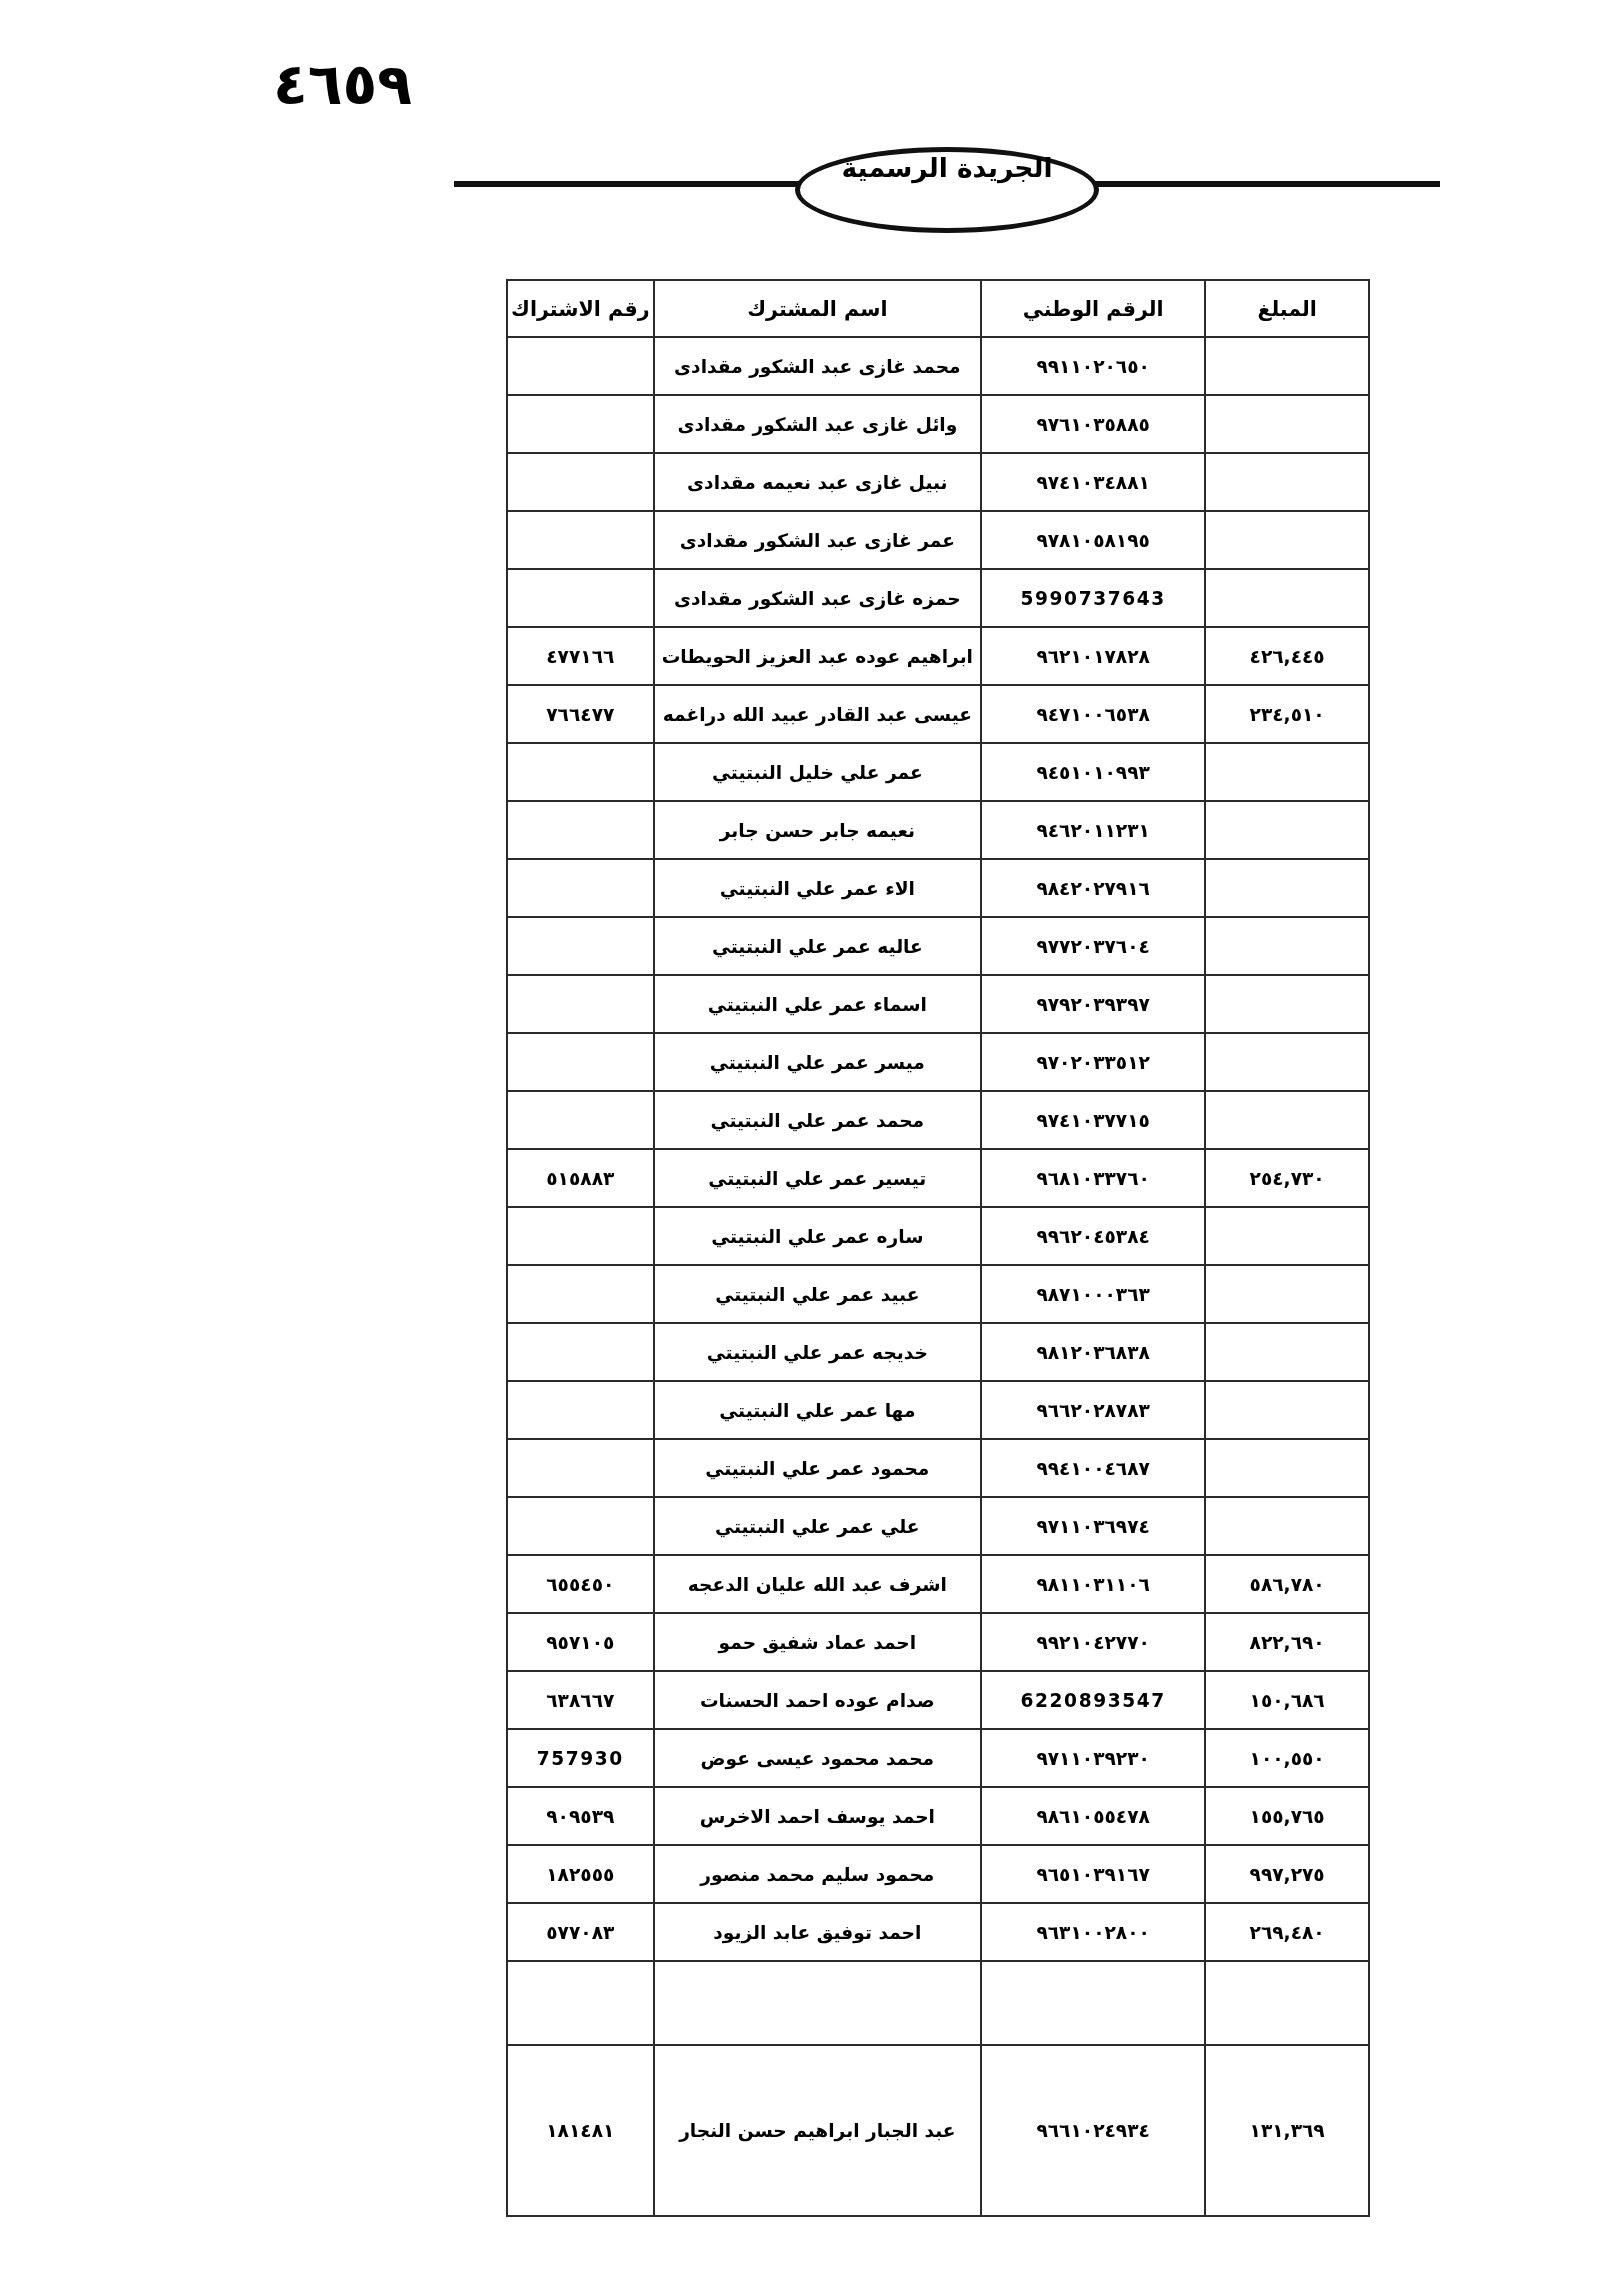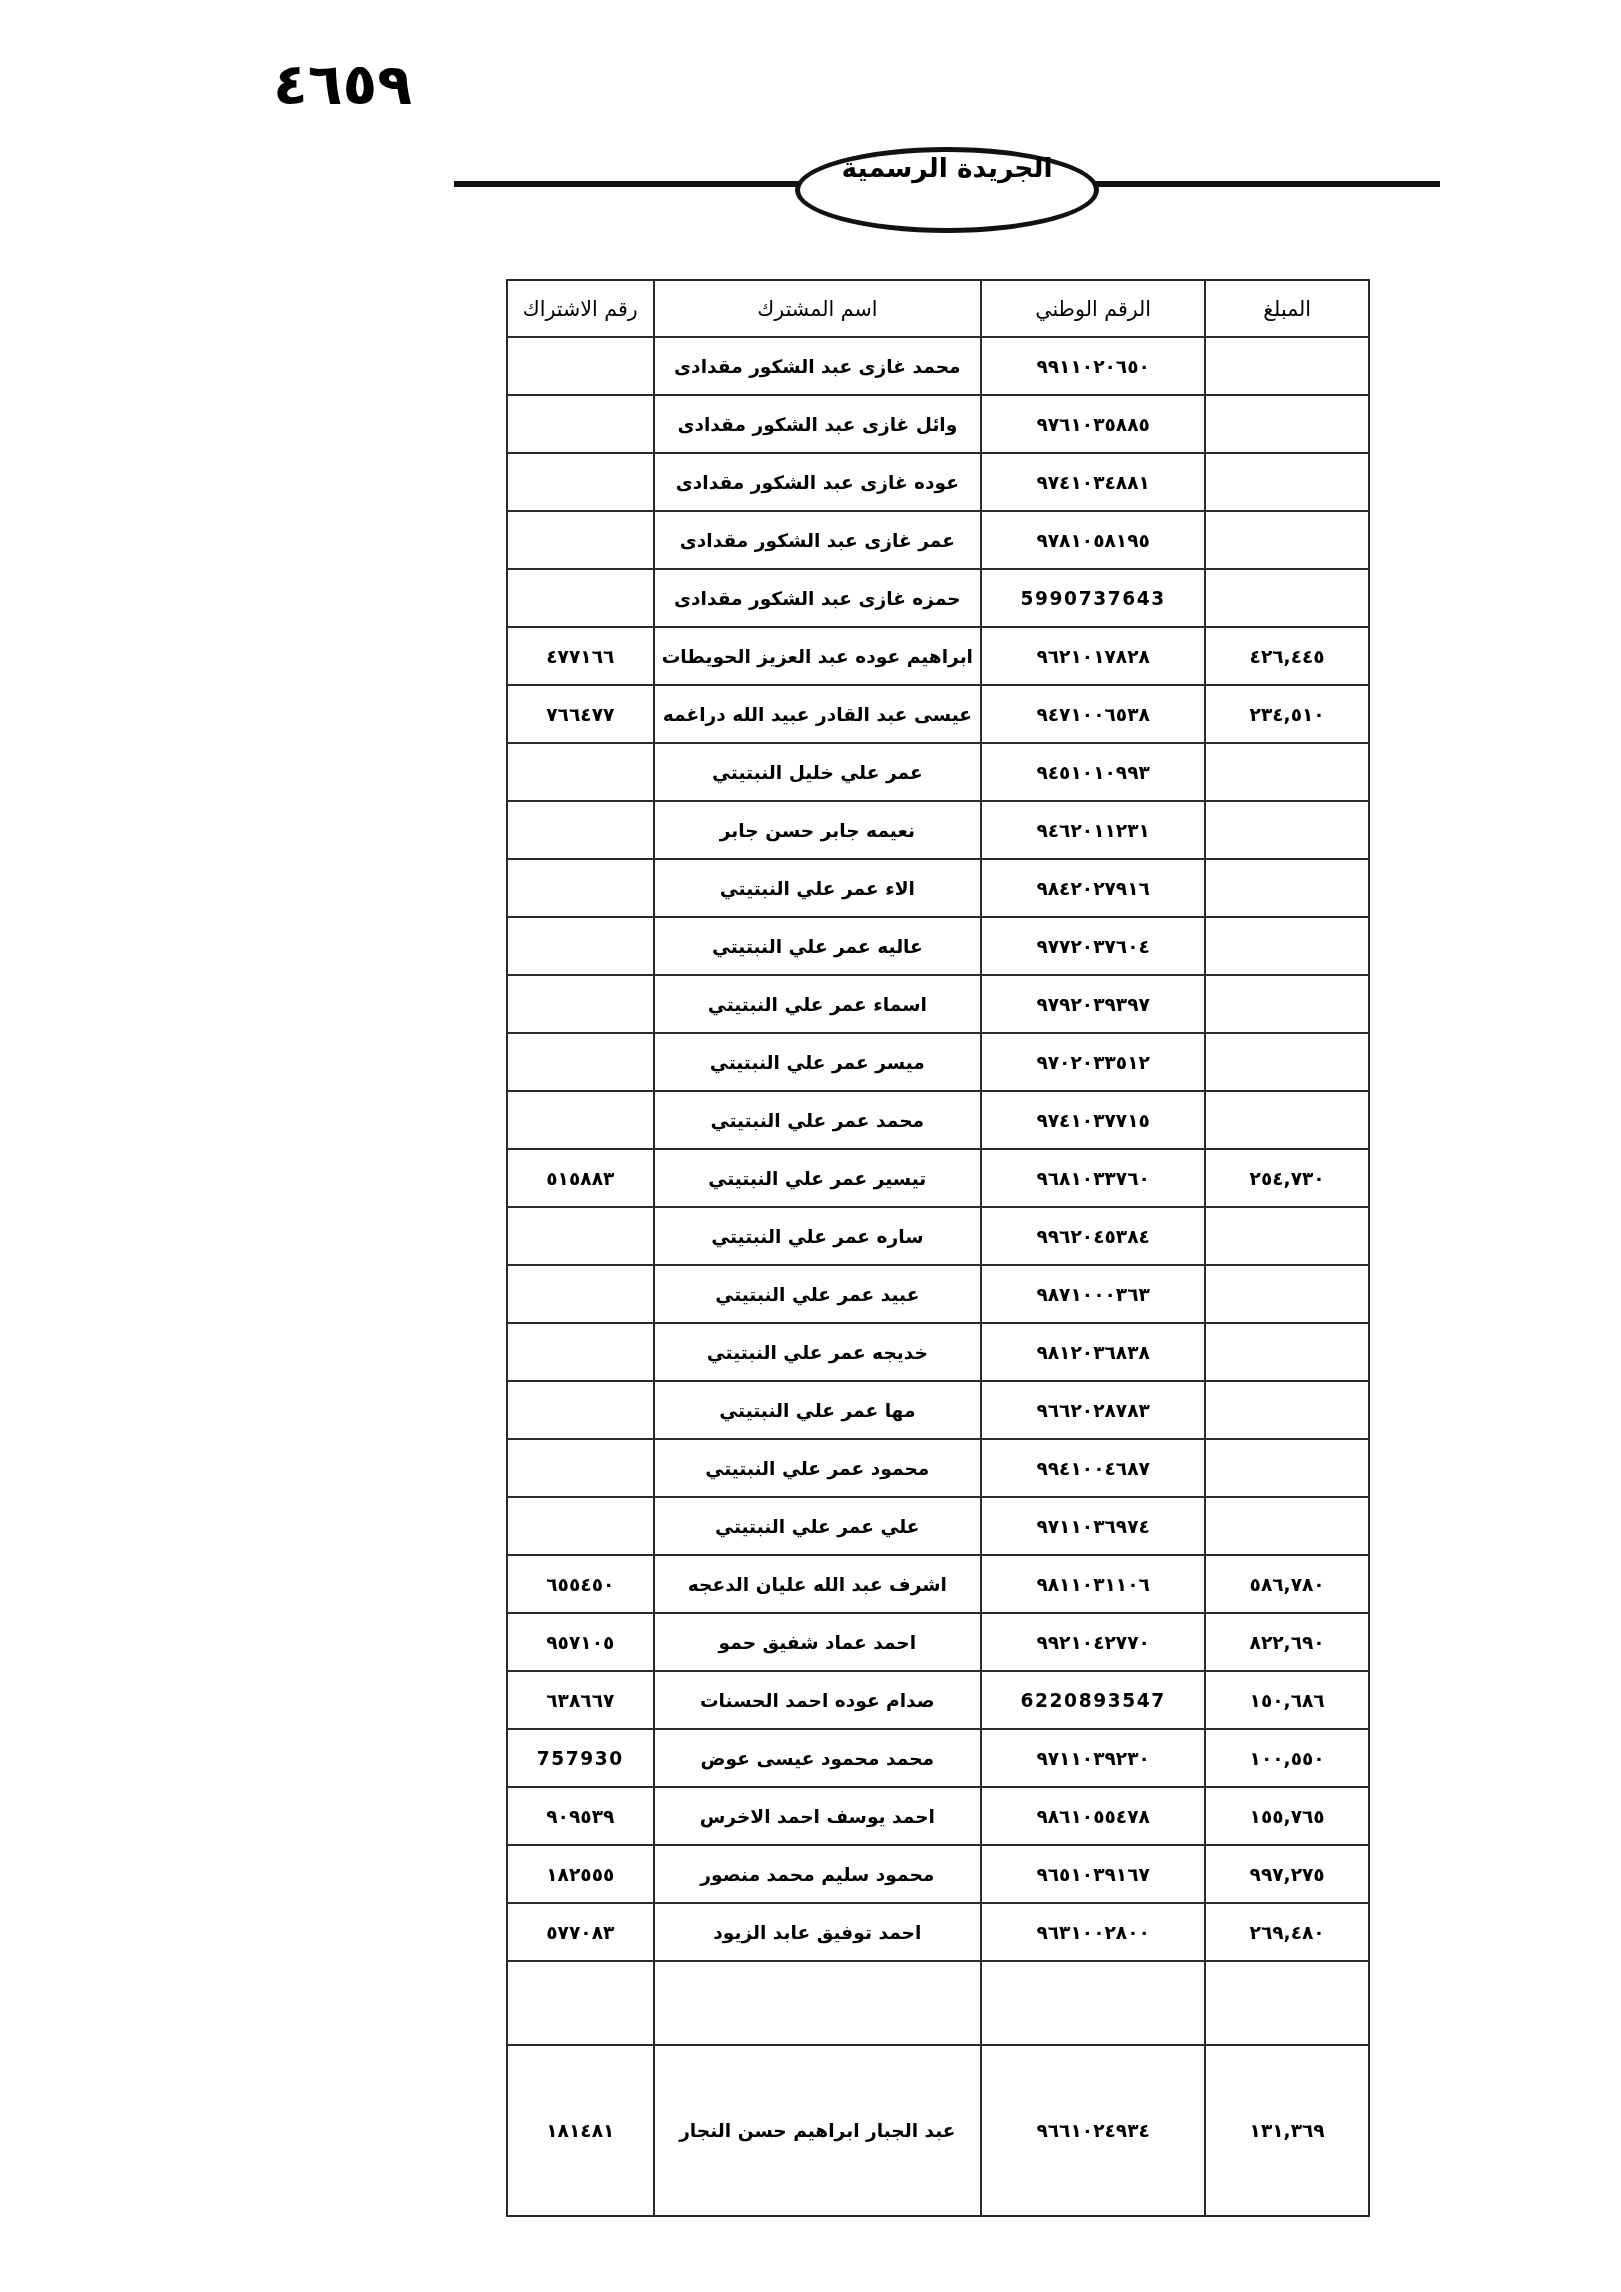--- a/index.html
+++ b/index.html
@@ -91,21 +91,21 @@
     border: 2px solid #2b2b2b;
     text-align: center;
     vertical-align: middle;
     font-family: "DejaVu Sans", sans-serif;
     color: #000;
     background: rgba(255,255,255,0.80);
   }
   table.gazette th {
     height: 53px;
     font-size: 20.6px;
-    font-weight: normal;
+    font-weight: bold;
     border-width: 2.9px;
     margin-top: 8px;
   }
   table.gazette td {
     height: 54px;
     font-size: 18.6px;
     font-weight: bold;
   }
   col.c-sub   { width: 17%; }
   col.c-name  { width: 38%; }
@@ -202,21 +202,21 @@
           </tr>
           <tr>
             <td class="amount empty"></td>
             <td class="natid">٩٧٦١٠٣٥٨٨٥</td>
             <td class="name">وائل غازى عبد الشكور مقدادى</td>
             <td class="subno empty"></td>
           </tr>
           <tr>
             <td class="amount empty"></td>
             <td class="natid">٩٧٤١٠٣٤٨٨١</td>
-            <td class="name">عوده غازى عبد الشكور مقدادى</td>
+            <td class="name">نبيل غازى عبد نعيمه مقدادى</td>
             <td class="subno empty"></td>
           </tr>
           <tr>
             <td class="amount empty"></td>
             <td class="natid">٩٧٨١٠٥٨١٩٥</td>
             <td class="name">عمر غازى عبد الشكور مقدادى</td>
             <td class="subno empty"></td>
           </tr>
           <tr>
             <td class="amount empty"></td>

